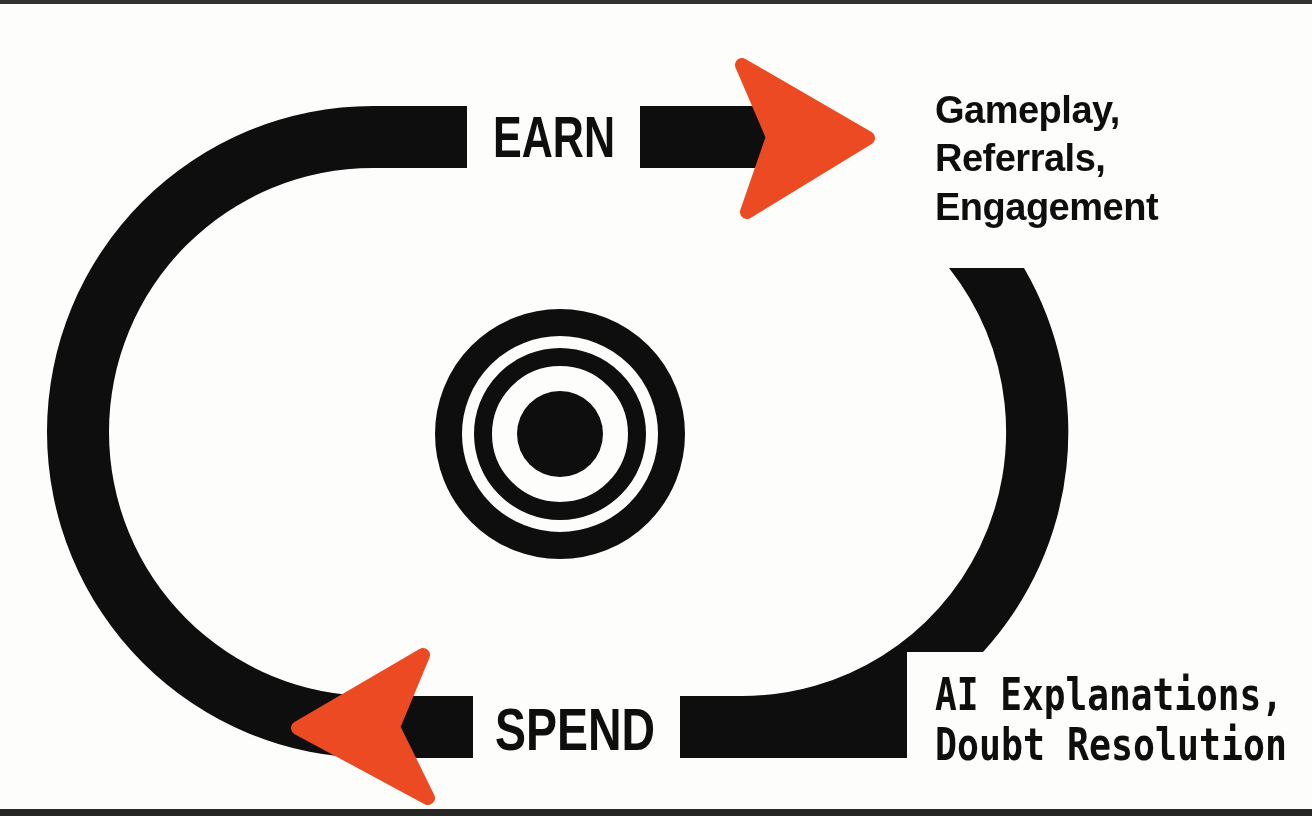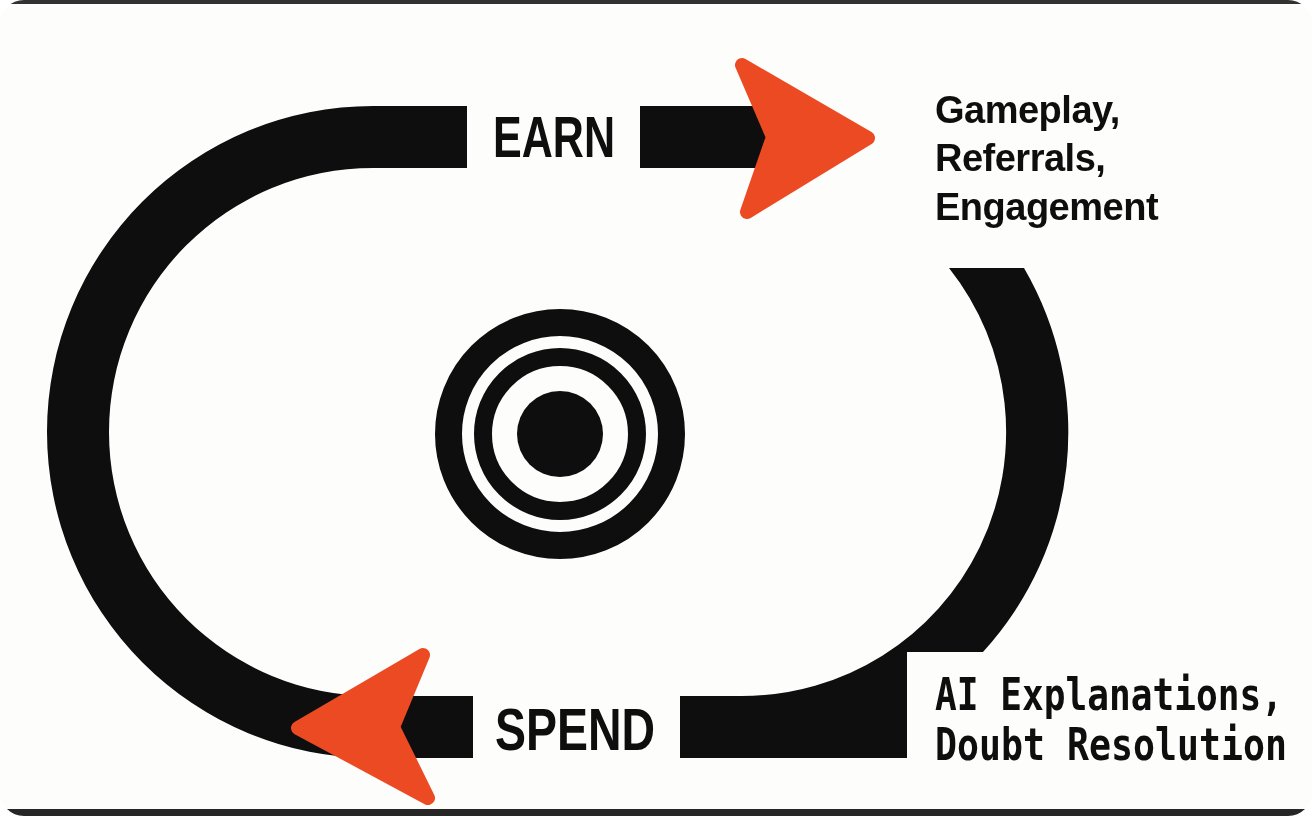--- a/index.html
+++ b/index.html
@@ -2,21 +2,20 @@
 <html><head>
 <meta charset="utf-8">
 <style>
   html, body { margin: 0; padding: 0; background: #ffffff; }
   .stage {
     position: relative;
     width: 1312px;
     height: 816px;
     overflow: hidden;
     background: #fdfdfc;
-    border-radius: 24px;
   }
   svg { display: block; }
   .label-condensed {
     font-family: "Liberation Sans", sans-serif;
     font-weight: 700;
   }
   .label-grotesk {
     font-family: "Liberation Sans", sans-serif;
     font-weight: 700;
     letter-spacing: -0.5px;

